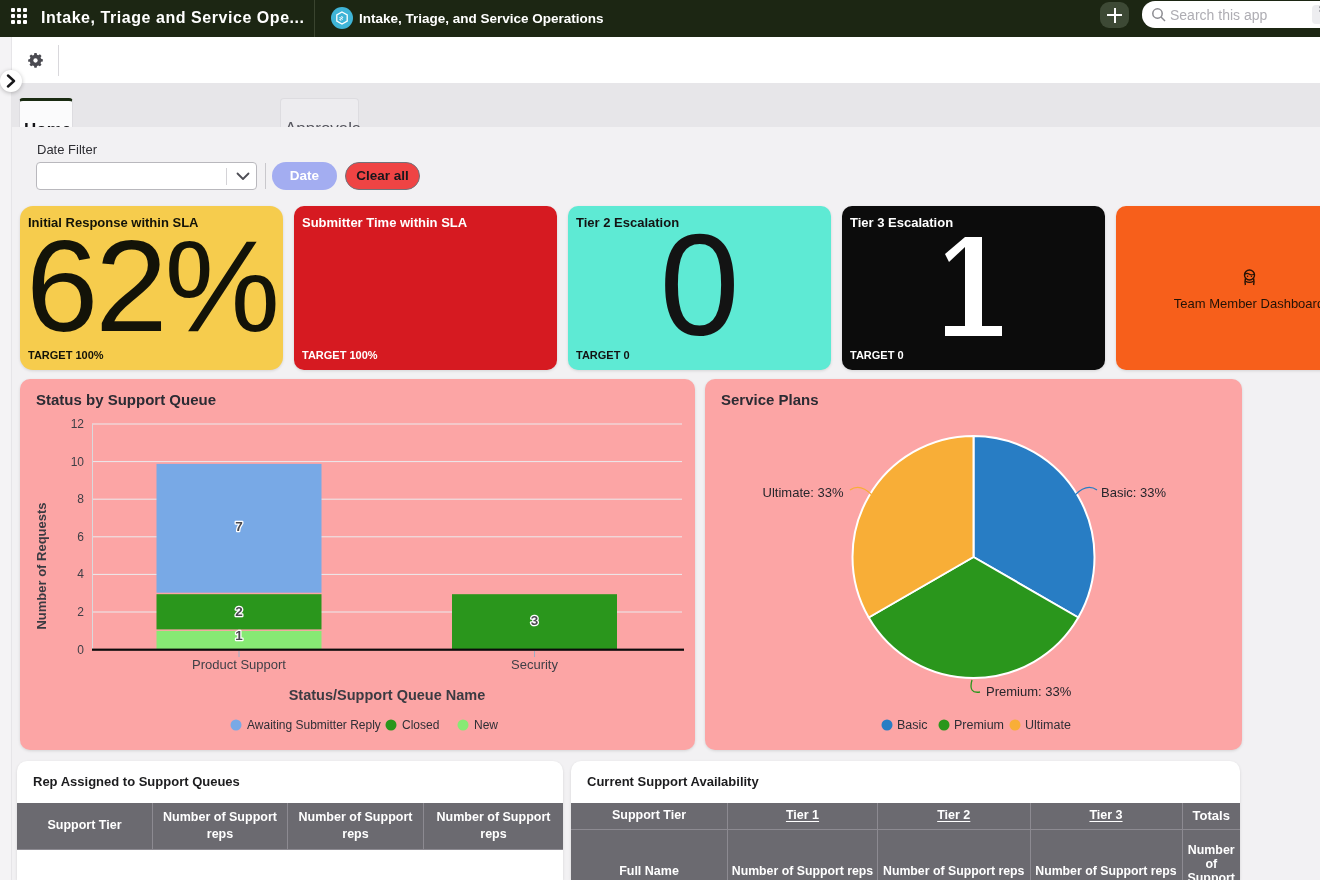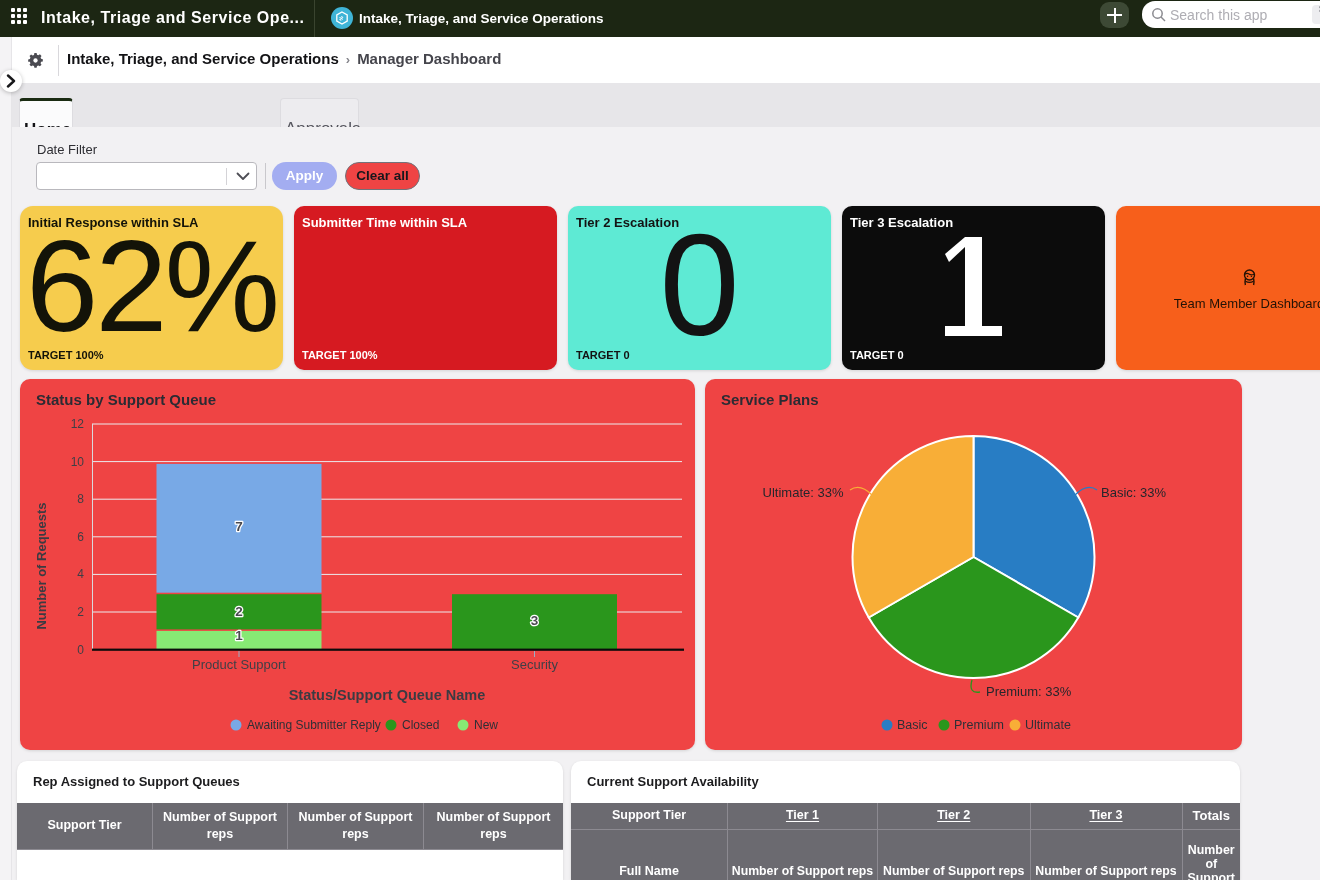--- a/index.html
+++ b/index.html
@@ -63,21 +63,21 @@
 .kpi .tg { position:absolute; left:8px; bottom:9px; font-size:11px; font-weight:bold; }
 #kpi1 { left:8px; background:#f6cc4d;border-radius:13px; }  #kpi1 .t,#kpi1 .v,#kpi1 .tg { color:#131308; }
 #kpi2 { left:282px; background:#d61a21; } #kpi2 .t,#kpi2 .v,#kpi2 .tg { color:#fff; }
 #kpi3 { left:556px; background:#5eead4; }    #kpi3 .t,#kpi3 .v,#kpi3 .tg { color:#131313; }
 #kpi4 { left:830px; background:#0c0c0c; } #kpi4 .t,#kpi4 .v,#kpi4 .tg { color:#fff; }
 #kpi5 { left:1104px; background:#f75f1b; width:266px; }
 #kpi5 .ic { position:absolute; left:0; right:0; top:63px; text-align:center; }
 #kpi5 .lb { position:absolute; left:0; right:0; top:90px; text-align:center; font-size:13px; color:#231206; }
 
 
-.card { position:absolute; background:#ef4444; border-radius:10px; box-shadow:0 1px 3px rgba(0,0,0,.12); }
+.card { position:absolute; background:#fca5a5; border-radius:10px; box-shadow:0 1px 3px rgba(0,0,0,.12); }
 #barcard { left:8px; top:252px; width:675px; height:371px; }
 #piecard { left:693px; top:252px; width:537px; height:371px; }
 .ctitle { position:absolute; left:16px; top:12px; font-size:15px; font-weight:bold; color:#2b2b33; }
 
 
 .tcard { position:absolute; top:634px; background:#fff; border-radius:10px 10px 0 0; box-shadow:0 1px 3px rgba(0,0,0,.12); overflow:hidden; }
 #tleft  { left:5px;  width:546px; height:119px; }
 #tright { left:559px; width:669px; height:119px; }
 .ttitle { position:absolute; left:16px; top:13px; font-size:13px; font-weight:bold; color:#1c1c1e; }
 table.grid { position:absolute; left:0; top:42px; border-collapse:collapse; table-layout:fixed; width:100%; }
@@ -123,21 +123,20 @@
   </div>
 </div>
 
 <div id="rail"></div>
 <div id="header">
   <svg id="gear" width="15" height="15" viewBox="0 0 16 16">
       <path fill="#4b4b52" d="M8 0l1.2 0 .4 1.8 1.5.6 1.6-1 1.7 1.7-1 1.6.6 1.5 1.8.4v2.4l-1.8.4-.6 1.5 1 1.6-1.7 1.7-1.6-1-1.5.6-.4 1.8H6.8l-.4-1.8-1.5-.6-1.6 1-1.7-1.7 1-1.6-.6-1.5L.2 9.2V6.8l1.8-.4.6-1.5-1-1.6L3.3 1.6l1.6 1 1.5-.6L6.8 0z"></path>
       <circle cx="8" cy="8" r="2.3" fill="#fff"></circle>
     </svg>
   <div id="hdrdiv"></div>
-  <div id="crumb">Intake, Triage, and Service Operations<span class="sep">›</span><span class="cur">Manager Dashboard</span></div>
 </div>
 <div id="expand">
     <svg width="10" height="14" viewBox="0 0 10 14">
       <path d="M2 1.5 L8 7 L2 12.5" fill="none" stroke="#17171a" stroke-width="2.4" stroke-linecap="round" stroke-linejoin="round"></path>
     </svg>
   </div>
 
 <div id="tabstrip">
   <div class="tab active" style="left:7px; width:54px;">Home</div>
   <div class="tab" style="left:268px; width:79px;">Approvals</div>
@@ -145,21 +144,21 @@
 
 <div id="content">
   <div id="dflabel">Date Filter</div>
   <div id="dfselect">
     <span class="vline"></span>
     <svg width="14" height="9" viewBox="0 0 14 9">
         <path d="M1.5 1.5 L7 7 L12.5 1.5" fill="none" stroke="#4e4e55" stroke-width="1.8" stroke-linecap="round" stroke-linejoin="round"></path>
       </svg>
   </div>
   <div id="fdiv"></div>
-  <div id="apply" class="pill">Apply</div>
+  <div id="apply" class="pill">Date</div>
   <div id="clearall" class="pill">Clear all</div>
 
   <div id="kpi1" class="kpi">
       <div class="t">Initial Response within SLA</div>
       <div class="v">62%</div>
       <div class="tg">TARGET 100%</div>
     </div>
   <div id="kpi2" class="kpi">
       <div class="t">Submitter Time within SLA</div>
       <div class="tg">TARGET 100%</div>

